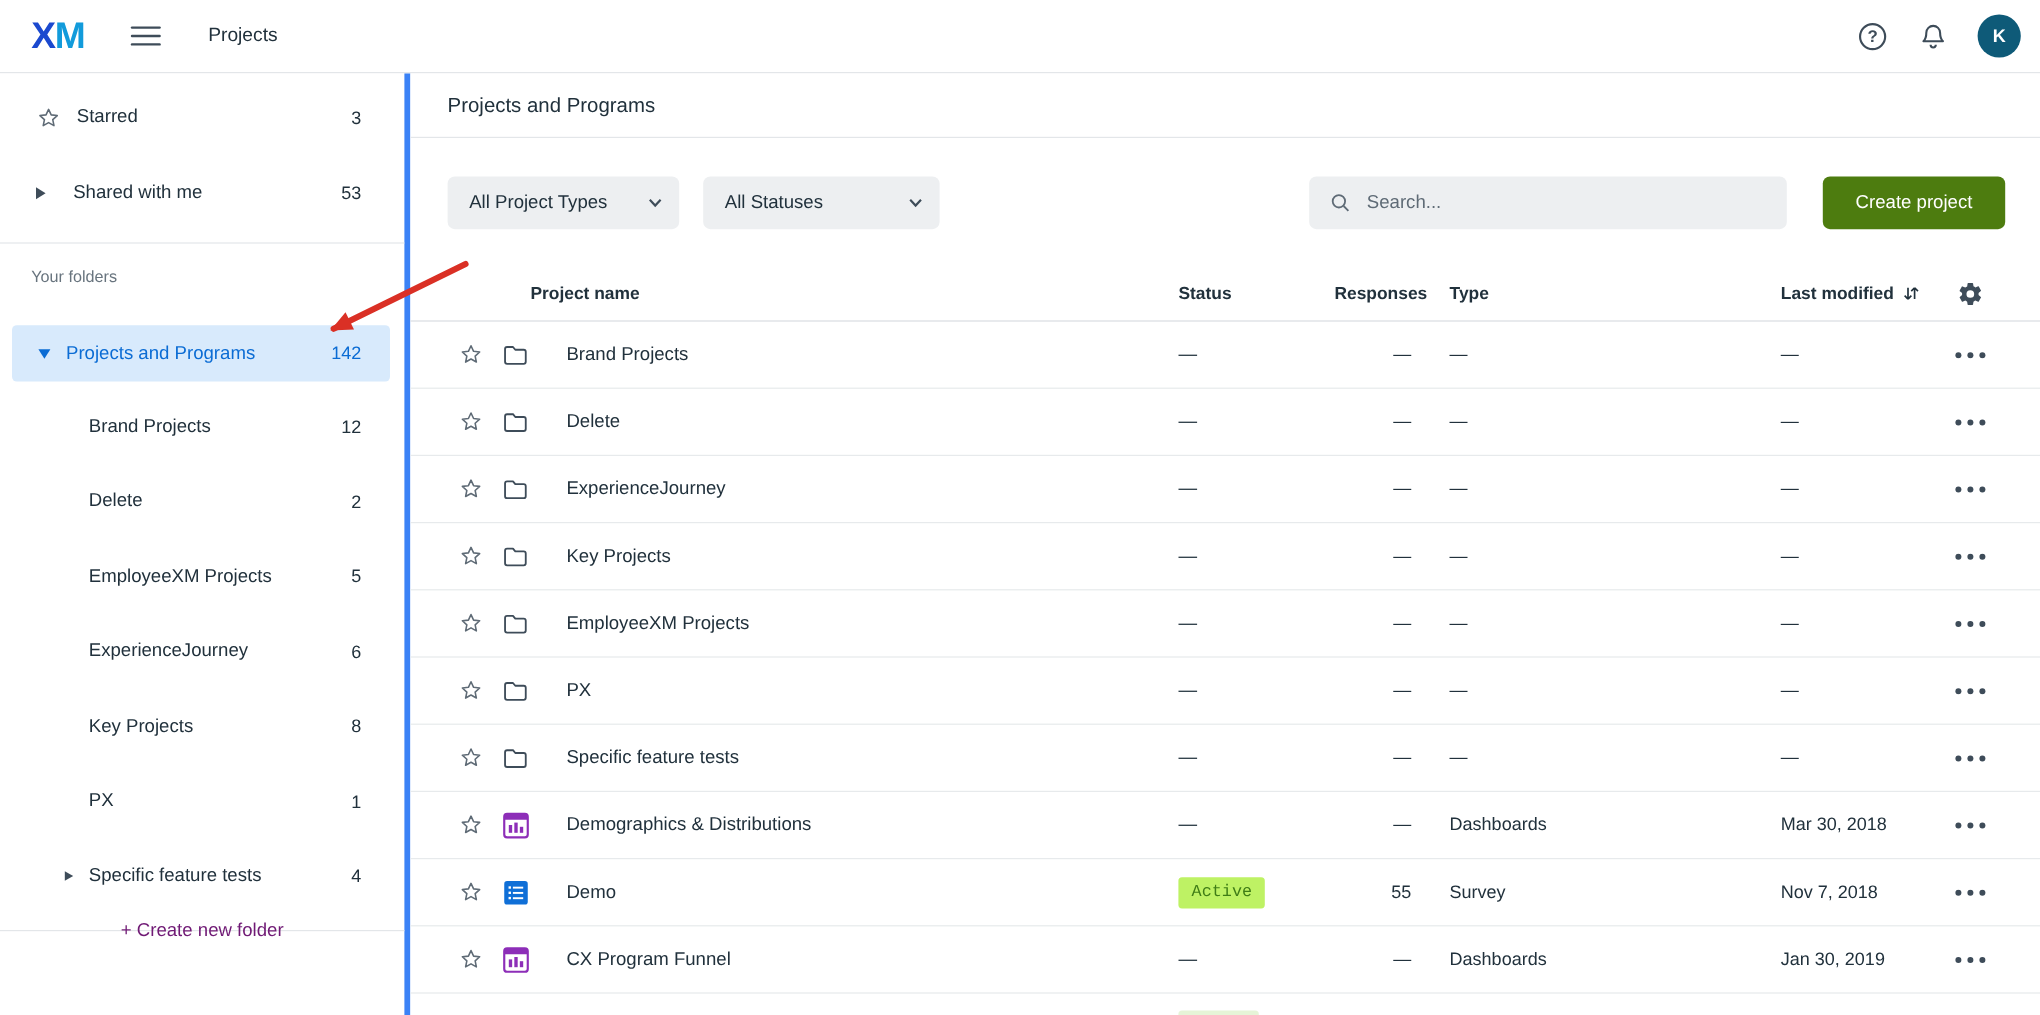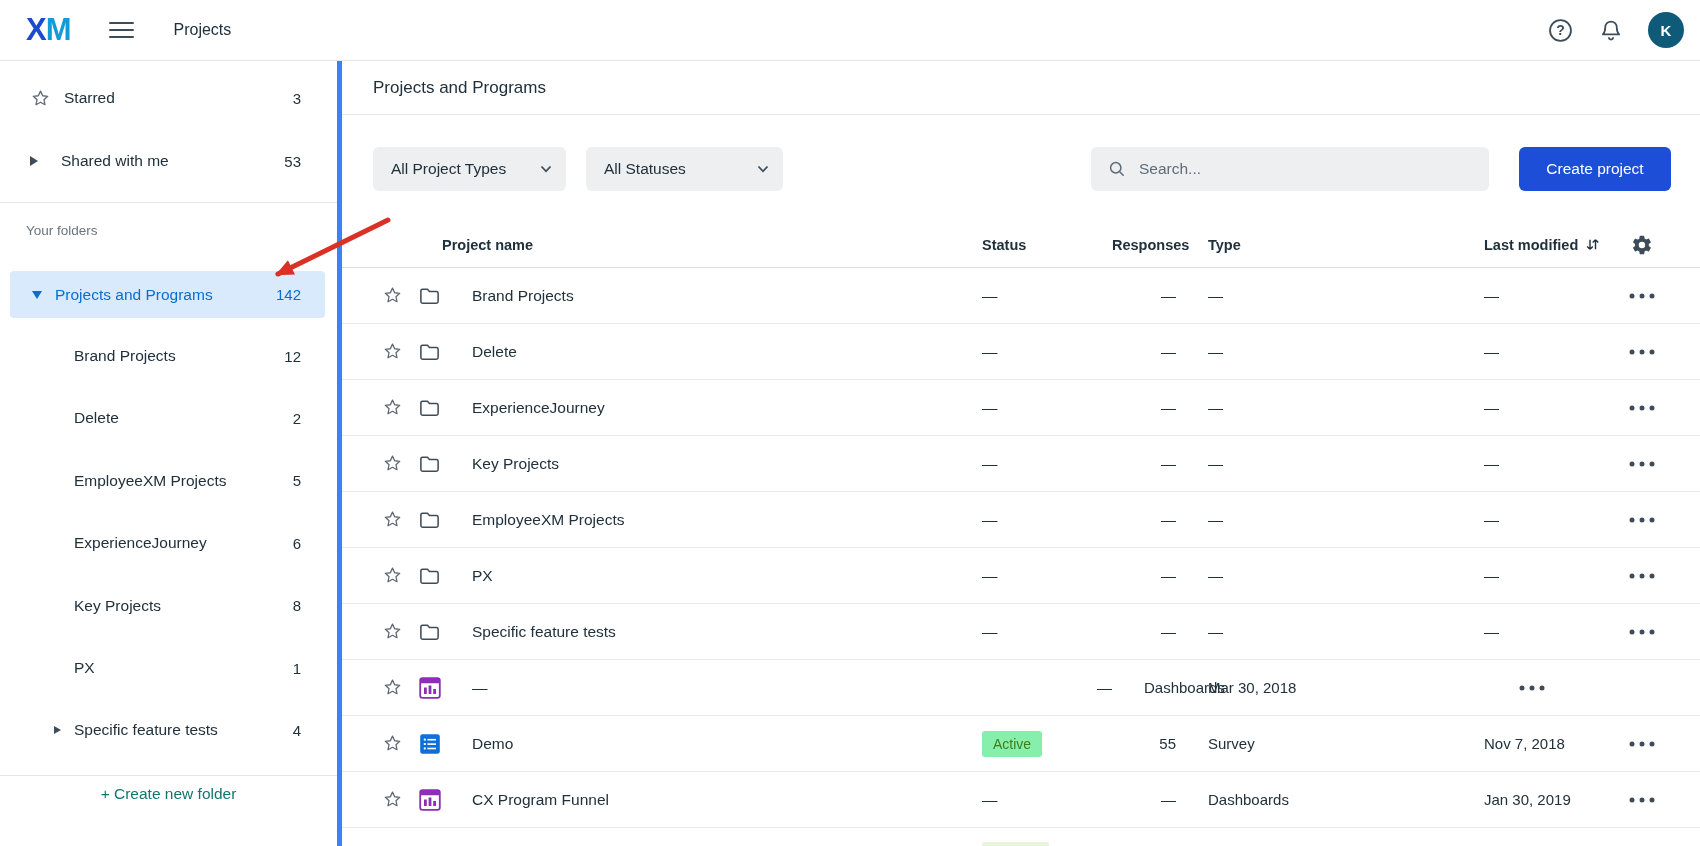--- a/index.html
+++ b/index.html
@@ -39,40 +39,40 @@
   .section-label{position:absolute;top:162px;left:26px;font-size:13.5px;color:#68747e;}
   .row-root{position:absolute;top:210px;height:47px;left:10px;right:12px;background:#d8eafc;border-radius:4px;
     display:flex;align-items:center;padding:0 24px 0 22px;color:#0b6cd4;font-size:15.5px;cursor:pointer;}
   .row-root .lbl{margin-left:13px;flex:1;}
   .folder-item{position:absolute;left:0;right:0;height:44px;display:flex;align-items:center;
     padding:0 36px 0 54px;font-size:15.5px;cursor:pointer;}
   .child-caret{width:0;height:0;border-left:7px solid #3e4c59;border-top:4.5px solid transparent;
     border-bottom:4.5px solid transparent;margin-right:13px;visibility:hidden;}
   .folder-item[data-caret="1"] .child-caret{visibility:visible;}
   .child-label{flex:1;}
-  .create-folder{position:absolute;top:710px;left:0;right:0;height:46px;display:flex;align-items:center;
-    justify-content:center;color:#0f766e;font-size:15.5px;cursor:pointer;}
+  .create-folder{position:absolute;top:692px;left:0;right:0;height:46px;display:flex;align-items:center;
+    justify-content:center;color:#701a75;font-size:15.5px;cursor:pointer;}
 
   
   .main{position:absolute;top:61px;left:342px;width:1358px;bottom:0;background:#fff;}
   .page-heading{position:absolute;top:17px;left:31px;font-size:17px;}
   .heading-divider{position:absolute;top:53px;left:0;right:0;height:1px;background:#e3e6e9;}
 
   .filters{position:absolute;top:86px;left:0;right:0;height:44px;}
   .dd{position:absolute;top:0;height:44px;background:#edeff1;border:none;border-radius:6px;display:flex;
     align-items:center;justify-content:space-between;padding:0 14px 0 18px;font-size:15.5px;color:#21313c;
     cursor:pointer;font-family:inherit;}
   .dd1{left:31px;width:193px;}
   .dd2{left:244px;width:197px;}
   .search-box{position:absolute;left:749px;top:0;width:398px;height:44px;background:#edeff1;border-radius:6px;
     display:flex;align-items:center;padding:0 14px 0 16px;}
   .search-box input{border:none;background:transparent;outline:none;font-size:15.5px;margin-left:10px;flex:1;
     font-family:inherit;color:#21313c;}
   .search-box input::placeholder{color:#5f6b76;}
-  .create-btn{position:absolute;left:1177px;top:0;width:152px;height:44px;background:#1d4ed8;color:#fff;border:none;
+  .create-btn{position:absolute;left:1177px;top:0;width:152px;height:44px;background:#4d7c0f;color:#fff;border:none;
     border-radius:6px;font-size:15.5px;cursor:pointer;font-family:inherit;}
 
   .thead{position:absolute;top:161px;left:0;right:0;height:46px;border-bottom:1px solid #d9dde1;display:grid;
     grid-template-columns:600px 130px 64px 276px 160px 60px;padding:0 28px 0 40px;align-items:center;
     font-size:14.5px;font-weight:bold;}
   .th-name{padding-left:60px;}
   .th-resp{text-align:right;}
   .th-type{padding-left:32px;}
   .th-mod{padding-left:32px;display:flex;align-items:center;gap:7px;font-weight:bold;}
   .th-actions{display:flex;justify-content:center;}
@@ -87,21 +87,21 @@
   .c-resp{text-align:right;font-size:15px;}
   .c-type{padding-left:32px;font-size:15px;}
   .c-mod{padding-left:32px;font-size:15px;}
   .c-actions{display:flex;justify-content:center;}
   .star-btn{display:flex;cursor:pointer;}
   .dots-btn{display:flex;cursor:pointer;padding:6px 2px;}
   .icon-folder,.icon-dashboard,.icon-survey{display:none;}
   .trow[data-kind="folder"] .icon-folder{display:block;}
   .trow[data-kind="dashboard"] .icon-dashboard{display:block;}
   .trow[data-kind="survey"] .icon-survey{display:block;}
-  .badge{display:inline-block;background:#86efac;color:#3f7d16;font-size:14px;padding:5px 11px;border-radius:3px;}
+  .badge{display:inline-block;background:#bef264;color:#3f7d16;font-size:14px;padding:5px 11px;border-radius:3px;font-family:Liberation Mono, monospace;}
   .badge:empty{display:none;}
   .dash:empty{display:none;}
 
   .partial-row{position:absolute;top:767px;left:0;right:0;height:79px;}
   .partial-badge{position:absolute;left:640px;top:14px;width:67px;height:28px;background:#e6f4d7;border-radius:3px;}
 
   
   .arrow-overlay{position:absolute;left:250px;top:212px;width:150px;height:90px;z-index:60;pointer-events:none;}
 </style>
 </head>
@@ -487,20 +487,21 @@
 
       <svg class="icon-dashboard" width="24" height="24" viewBox="0 0 24 24">
             <rect x="2.2" y="2.2" width="19.6" height="19.6" rx="2.4" fill="#fff" stroke="#8d2eb8" stroke-width="1.8"></rect>
             <path d="M2.2 4.6c0-1.3 1.1-2.4 2.4-2.4h14.8c1.3 0 2.4 1.1 2.4 2.4v2.6H2.2z" fill="#8d2eb8"></path>
             <rect x="6" y="11.5" width="2.8" height="6.5" fill="#8d2eb8"></rect>
             <rect x="10.6" y="9.5" width="2.8" height="8.5" fill="#8d2eb8"></rect>
             <rect x="15.2" y="13" width="2.8" height="5" fill="#8d2eb8"></rect>
           </svg>
 
     </div>
+    <div class="cell c-name">Demographics &amp; Distributions</div>
     <div class="cell c-status">
       
       <span class="dash">—</span>
     </div>
     <div class="cell c-resp">—</div>
     <div class="cell c-type">Dashboards</div>
     <div class="cell c-mod">Mar 30, 2018</div>
     <div class="cell c-actions">
       <span class="dots-btn">
         <svg width="26" height="6" viewBox="0 0 26 6">

